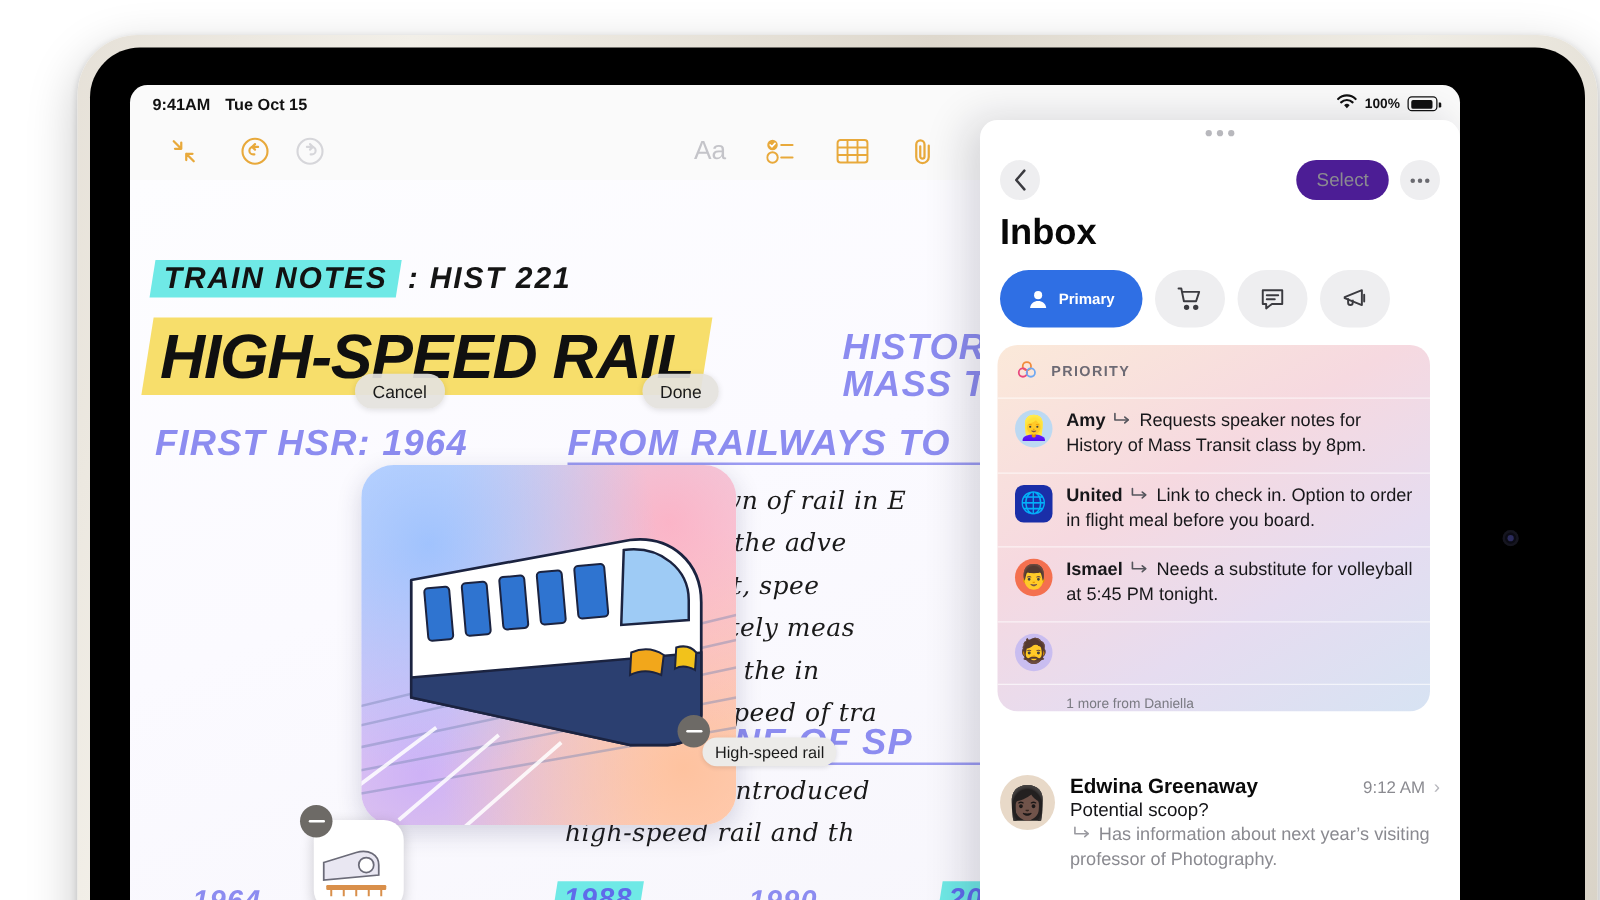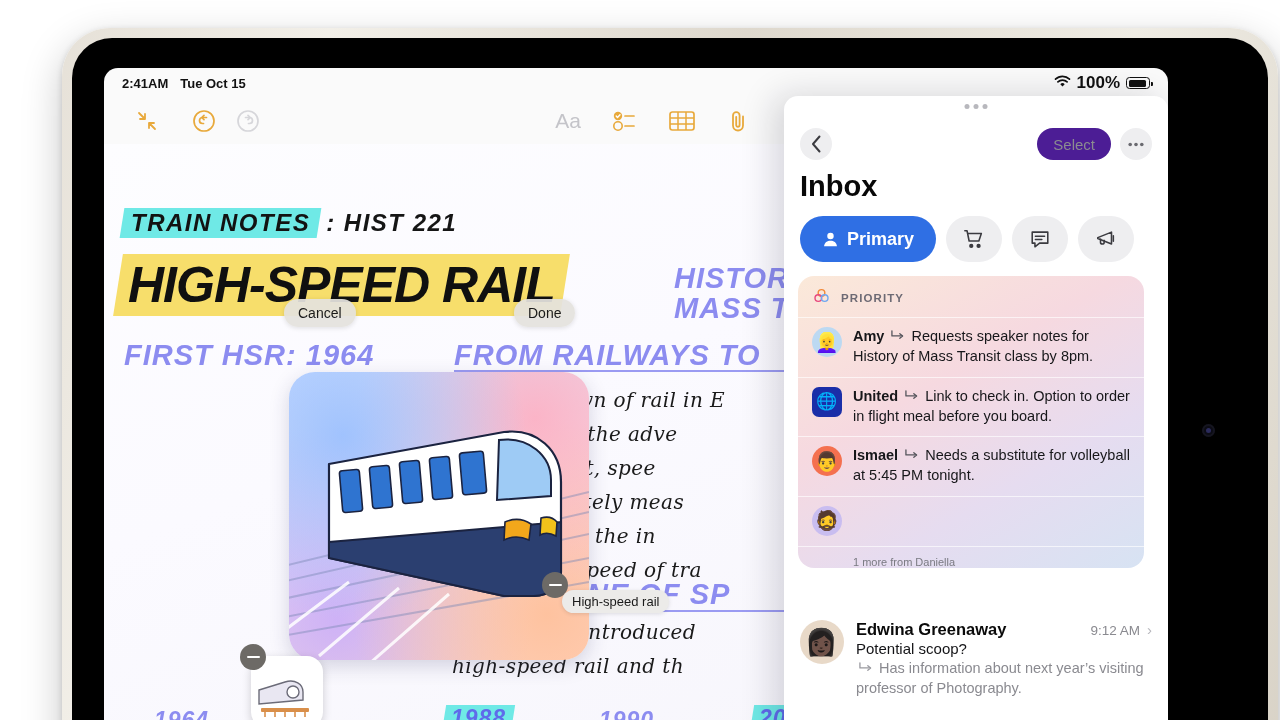--- a/index.html
+++ b/index.html
@@ -27,21 +27,21 @@
            border-radius:50%; background:#0b0b14;
            box-shadow:inset 0 0 0 2px #15151f; }
   .camera:after{ content:""; position:absolute; left:4px; top:4px; width:5px; height:5px;
                  border-radius:50%; background:#2b2b5c; }
 
   
   .statusbar{ position:absolute; left:0; top:0; width:100%; height:30px;
               display:flex; align-items:center; padding:0 18px;
               font-size:13px; font-weight:bold; color:#111; }
   .sb-left{ display:flex; gap:12px; }
-  .sb-right{ margin-left:auto; display:flex; align-items:center; gap:6px; font-size:17px; }
+  .sb-right{ margin-left:auto; display:flex; align-items:center; gap:6px; font-size:11px; }
   .batt{ width:24px; height:12px; border:1.5px solid #111; border-radius:3.5px; position:relative; }
   .batt i{ position:absolute; left:1.5px; top:1.5px; bottom:1.5px; width:17px; background:#111; border-radius:1.5px; }
   .batt:after{ content:""; position:absolute; right:-3.5px; top:3.5px; width:2px; height:4px;
                background:#111; border-radius:0 1px 1px 0; }
 
   
   .notes-toolbar{ position:absolute; left:12px; top:30px; width:100%; height:46px; }
   .tb-ico{ position:absolute; top:8px; width:30px; height:30px;
            display:flex; align-items:center; justify-content:center; color:#E8A93B; }
   .tb-ico svg{ display:block; }
@@ -112,21 +112,21 @@
   .circ-btn{ width:32px; height:32px; border-radius:50%; background:#eeeef0;
              display:flex; align-items:center; justify-content:center; color:#3b3b40; }
   .pill-btn{ height:32px; padding:0 16px; border-radius:16px; background:#4c1d95;
              display:flex; align-items:center; color:#8b8b90; font-size:15px; }
 
   .mail-title{ position:absolute; left:16px; top:74px; font-size:29px; font-weight:bold; color:#080808; }
 
   .chips{ position:absolute; left:16px; top:120px; display:flex; gap:10px; }
   .chip{ height:46px; border-radius:23px; background:#eeeef0; display:flex; align-items:center;
          justify-content:center; color:#3b3b40; }
-  .chip.wide{ padding:0 22px; gap:8px; background:#2f6fe4; color:#fff; font-size:18px; font-weight:600; }
+  .chip.wide{ padding:0 22px; gap:8px; background:#2f6fe4; color:#fff; font-size:12px; font-weight:600; }
   .chip.sq{ width:56px; }
 
   .prio{ position:absolute; left:14px; top:180px; width:346px; border-radius:16px;
          background:linear-gradient(150deg,#fbe9d9 0%,#f6d9e0 38%,#e6dcf0 68%,#d7e3f3 100%);
          overflow:hidden; }
   .prio-hd{ display:flex; align-items:center; gap:10px; padding:11px 14px 9px 14px; }
   .prio-hd span{ font-size:11.5px; font-weight:bold; letter-spacing:1.1px; color:#6d6a74; }
   .prio-row{ display:flex; gap:11px; padding:9px 14px 10px 14px;
              border-top:1px solid rgba(255,255,255,.65); }
   .avi{ width:30px; height:30px; border-radius:50%; flex:0 0 30px; overflow:hidden;
@@ -154,21 +154,21 @@
 <div id="stage">
 
   <div class="ipad-bezel"></div>
   <div class="ipad-inner"></div>
   <div class="camera"></div>
 
   <div class="screen">
 
     <div class="statusbar">
       <div class="sb-left">
-        <span>2:41AM</span>
+        <span>9:41AM</span>
         <span>Tue Oct 15</span>
       </div>
       <div class="sb-right">
         <span>
           <svg width="17" height="13" viewBox="0 0 17 13">
               <path d="M8.5 11.6 6.3 9.2a3.1 3.1 0 0 1 4.4 0Z" fill="#111"></path>
               <path d="M3.9 6.9a6.6 6.6 0 0 1 9.2 0" stroke="#111" stroke-width="1.7" fill="none" stroke-linecap="round"></path>
               <path d="M1.5 4.2a10 10 0 0 1 14 0" stroke="#111" stroke-width="1.7" fill="none" stroke-linecap="round"></path>
             </svg>
         </span>

